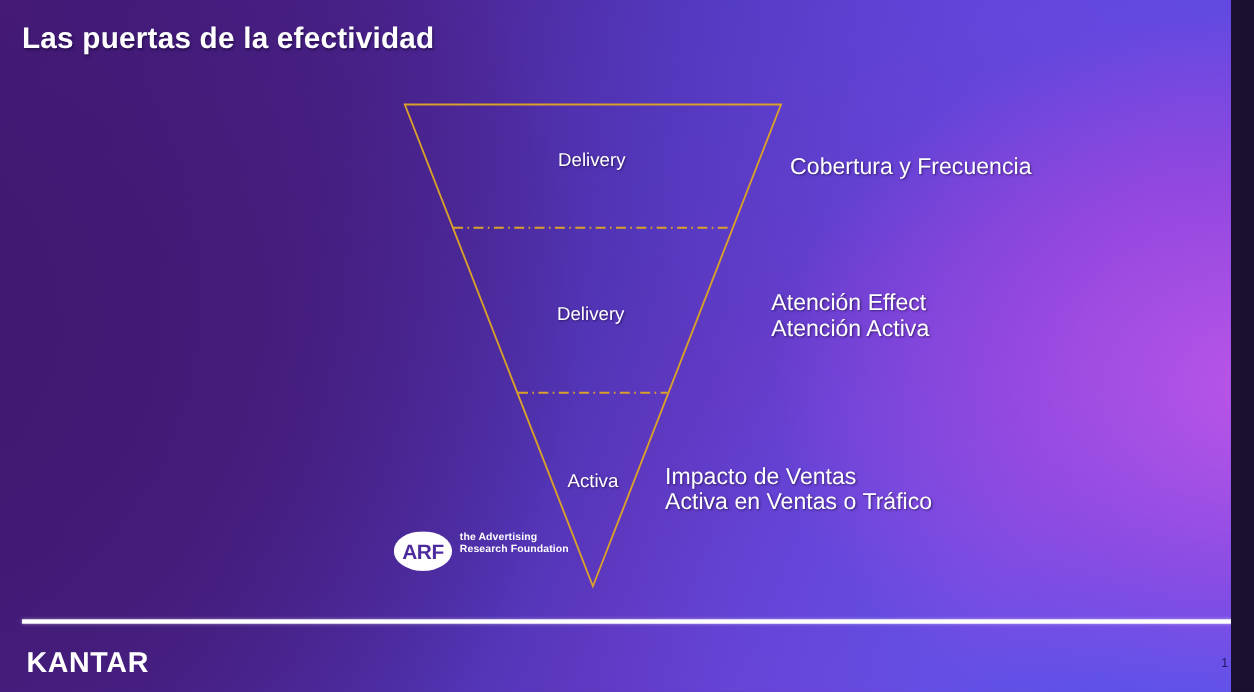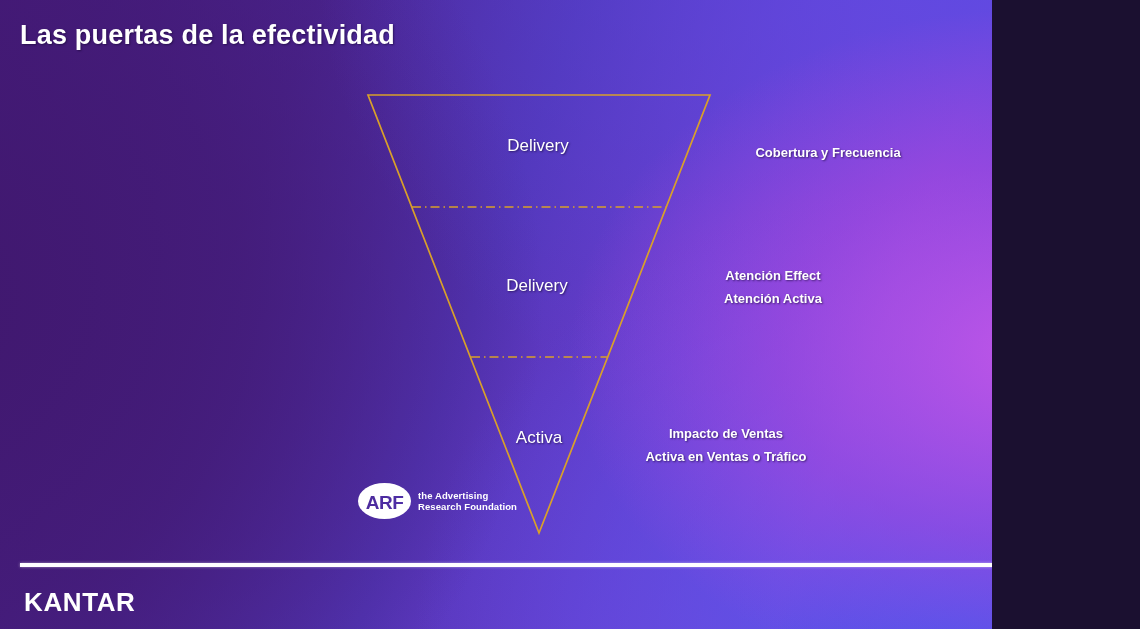--- a/index.html
+++ b/index.html
@@ -5,21 +5,21 @@
   html, body {
     margin: 0;
     padding: 0;
     background: #1b1030;
   }
   body {
     font-family: "Liberation Sans", sans-serif;
   }
   #slide {
     position: relative;
-    width: 992px;
+    width: 1119px;
     height: 629px;
     overflow: hidden;
     
     background-color: #4b2a96;
     background-image:
       radial-gradient(ellipse 700px 520px at 104% 56%, rgba(196,86,232,0.95) 0%, rgba(178,72,224,0.55) 36%, rgba(150,60,210,0.0) 66%),
       radial-gradient(ellipse 760px 620px at 97% 100%, rgba(72,86,236,0.95) 0%, rgba(74,84,232,0.45) 42%, rgba(74,84,232,0.0) 72%),
       radial-gradient(ellipse 900px 700px at 100% -6%, rgba(92,74,226,0.95) 0%, rgba(88,72,220,0.40) 45%, rgba(88,72,220,0.0) 75%),
       radial-gradient(ellipse 820px 780px at -8% 48%, rgba(64,24,110,1) 0%, rgba(66,26,116,0.75) 40%, rgba(70,30,124,0.0) 76%),
       linear-gradient(110deg, #46197a 0%, #4a2490 26%, #5235b6 48%, #6e3ed0 66%, #8e45dc 82%, #5c4ae2 100%);
@@ -60,39 +60,39 @@
     transform: translate(-50%, -50%);
   }
   #stage-0 { left: 538px; top: 146px; }
   #stage-1 { left: 537px; top: 286px; }
   #stage-2 { left: 539px; top: 438px; }
 
   
   .descriptor {
     position: absolute;
     color: #ffffff;
-    font-size: 13px;
-    font-weight: bold;
-    text-align: center;
+    font-size: 21px;
+    font-weight: normal;
+    text-align: left;
     line-height: 23px;
     text-shadow: 1px 1px 2px rgba(22,8,50,0.6);
     white-space: nowrap;
     transform: translate(-50%, -50%);
   }
   #desc-0 { left: 828px; top: 152px; }
   #desc-1 { left: 773px; top: 287px; }
   #desc-2 { left: 726px; top: 445px; }
 
   
   #arf-logo {
     position: absolute;
     left: 358px;
     top: 483px;
     display: flex;
-    align-items: center;
+    align-items: flex-start;
     gap: 7px;
   }
   #arf-text {
     color: #ffffff;
     font-size: 9.5px;
     font-weight: bold;
     line-height: 11px;
     white-space: pre-line;
     letter-spacing: 0.1px;
   }

